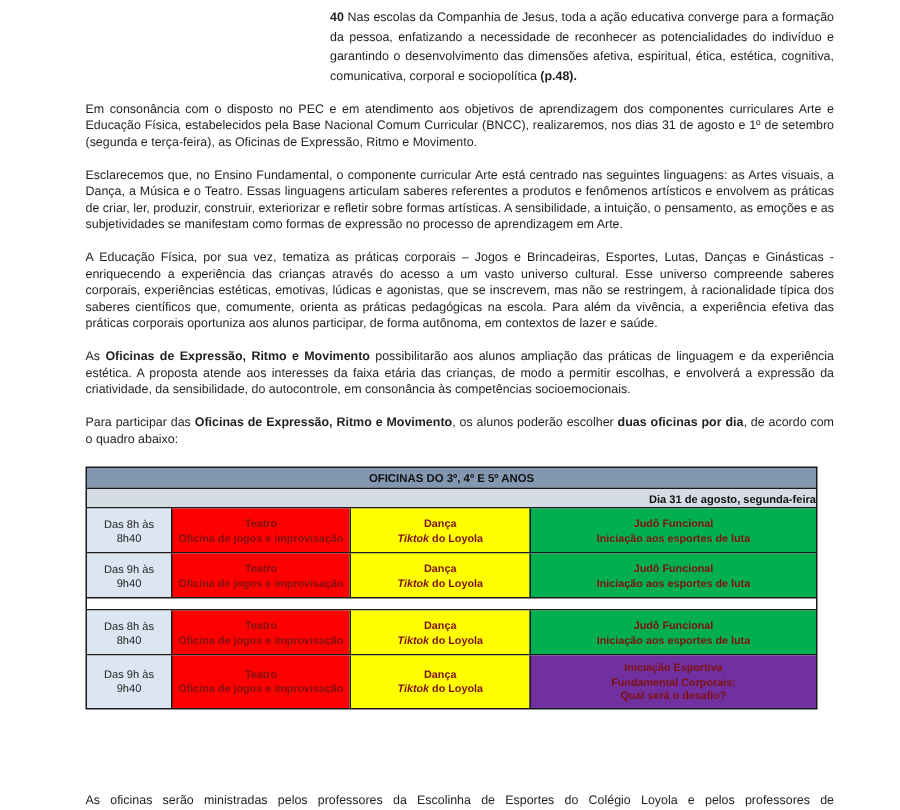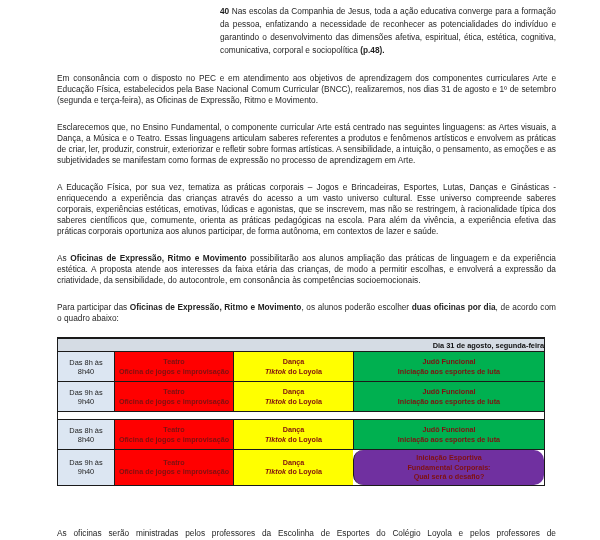--- a/index.html
+++ b/index.html
@@ -4,21 +4,21 @@
 <style>
   * { margin:0; padding:0; box-sizing:border-box; }
   html,body { width:600px; height:540px; background:#ffffff; overflow:hidden;
     font-family:"Liberation Sans", sans-serif; color:#1f1f1f; }
   .page { position:relative; width:600px; height:540px; padding:5px 44px 0 57px; }
 
   .quote { margin-left:163px; width:336px; font-size:8.3px; line-height:13px;
     text-align:justify; margin-bottom:10px; }
   .quote b { font-weight:bold; }
 
-  .para { font-size:8.3px; line-height:11px; text-align:justify; margin-bottom:11px;margin-top:16px; }
+  .para { font-size:8.3px; line-height:11px; text-align:justify; margin-bottom:11px; }
   .para b { font-weight:bold; }
   .pre-table { margin-bottom:13px; }
 
   
   .schedule { width:488px; border:1px solid #1a1a1a; margin-top:2px; }
   .t-title { background:var(--table_header_bg,#8497B0); text-align:center;
     font-weight:bold; font-size:7.6px; line-height:9px; padding:2px 0; color:#111; }
   .t-day { background:var(--day_band_bg,#D5DCE4); text-align:right;
     font-weight:bold; font-size:7.4px; line-height:9px; padding:1.5px 0;
     border-top:1px solid #1a1a1a; color:#111; }
@@ -26,21 +26,21 @@
   .trow { display:grid; grid-template-columns:56px 119px 120px 1fr;
     border-top:1px solid #1a1a1a; }
   .tcell { display:flex; flex-direction:column; justify-content:center;
     align-items:center; text-align:center; padding:3px 2px; min-height:29px; }
   .tcell + .tcell { border-left:1px solid #1a1a1a; }
   .time { background:var(--time_cell_bg,#DCE6F2); font-size:7.4px; line-height:9px; color:#222; }
   .act { font-weight:bold; font-size:7.2px; line-height:9.5px; color:var(--cell_text,#7F1111); }
   .teatro    { background:var(--teatro_bg,#FF0000); }
   .danca     { background:var(--danca_bg,#FFFF00); }
   .judo      { background:var(--judo_bg,#00B050); }
-  .esportiva { background:var(--esportiva_bg,#7030A0);border-radius:10px; }
+  .esportiva { background:var(--esportiva_bg,#7030A0); }
   .act em { font-style:italic; font-weight:bold; }
 
   .footer-line { position:absolute; left:57px; right:44px; top:528px;
     font-size:8.3px; line-height:11px; text-align:justify; text-align-last:justify; }
 </style>
 </head>
 <body>
 
 <div class="page">
 
@@ -53,20 +53,21 @@
   <p class="para">Esclarecemos que, no Ensino Fundamental, o componente curricular Arte está centrado nas seguintes linguagens: as Artes visuais, a Dança, a Música e o Teatro. Essas linguagens articulam saberes referentes a produtos e fenômenos artísticos e envolvem as práticas de criar, ler, produzir, construir, exteriorizar e refletir sobre formas artísticas. A sensibilidade, a intuição, o pensamento, as emoções e as subjetividades se manifestam como formas de expressão no processo de aprendizagem em Arte.</p>
 
   <p class="para">A Educação Física, por sua vez, tematiza as práticas corporais – Jogos e Brincadeiras, Esportes, Lutas, Danças e Ginásticas - enriquecendo a experiência das crianças através do acesso a um vasto universo cultural. Esse universo compreende saberes corporais, experiências estéticas, emotivas, lúdicas e agonistas, que se inscrevem, mas não se restringem, à racionalidade típica dos saberes científicos que, comumente, orienta as práticas pedagógicas na escola. Para além da vivência, a experiência efetiva das práticas corporais oportuniza aos alunos participar, de forma autônoma, em contextos de lazer e saúde.</p>
 
   <p class="para"><span>As </span><b>Oficinas de Expressão, Ritmo e Movimento</b><span> possibilitarão aos alunos ampliação das práticas de linguagem e da experiência estética. A proposta atende aos interesses da faixa etária das crianças, de modo a permitir escolhas, e envolverá a expressão da criatividade, da sensibilidade, do autocontrole, em consonância às competências socioemocionais.</span></p>
 
   <p class="para pre-table"><span>Para participar das </span><b>Oficinas de Expressão, Ritmo e Movimento</b><span>, os alunos poderão escolher </span><b>duas oficinas por dia</b><span>, de acordo com o quadro abaixo:</span></p>
 
   <div class="schedule">
 
+    <div class="t-title">OFICINAS DO 3º, 4º E 5º ANOS</div>
 
     <div class="t-day">Dia 31 de agosto, segunda-feira</div>
 
     <div class="trow">
       <div class="tcell time">
         <span>Das 8h às</span>
         <span>8h40</span>
       </div>
       <div class="tcell act teatro">
         <span>Teatro</span>

